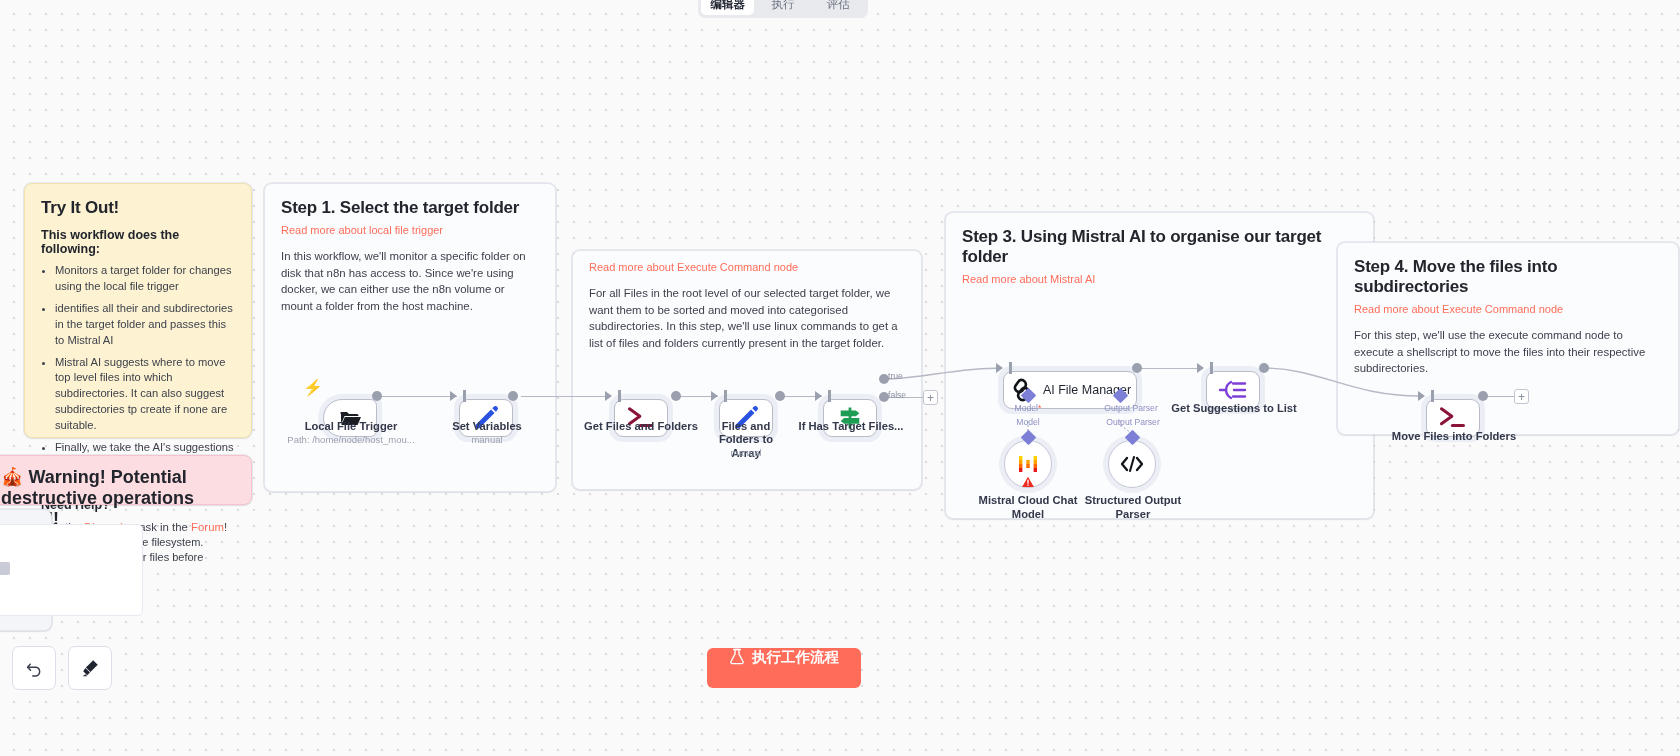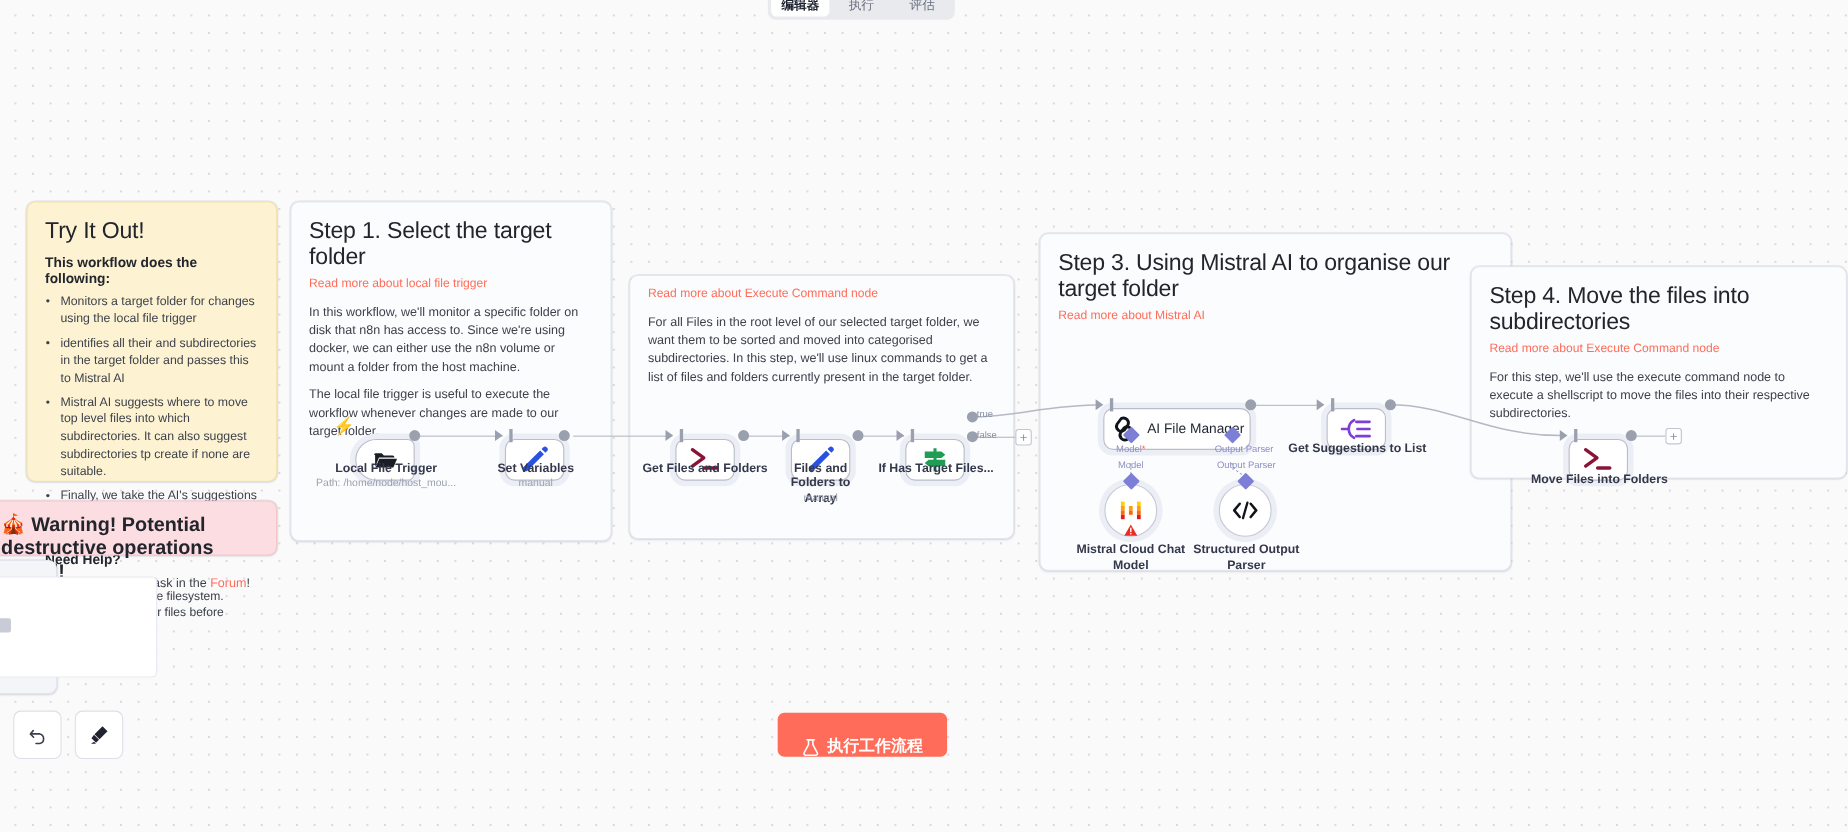--- a/index.html
+++ b/index.html
@@ -35,21 +35,21 @@
   }
   .tabstrip .tab.active { background:#fff; color:#1f2430; font-weight:600; }
 
   
   .sticky {
     position:absolute;
     border-radius:8px;
     padding:14px 16px;
     box-shadow:0 0 0 1px rgba(80,85,120,.10), 0 1px 2px rgba(0,0,0,.05);
   }
-  .sticky h2 { font-size:21px; font-weight:400; color:#22252c; margin-bottom:10px; letter-spacing:-.2px;}
+  .sticky h2 { font-size:17px; font-weight:700; color:#22252c; margin-bottom:10px; letter-spacing:-.2px;}
   .sticky h3 { font-size:12.5px; font-weight:700; color:#22252c; margin-bottom:7px; }
   .sticky p  { font-size:11.4px; line-height:1.45; color:#3d414b; margin-bottom:9px; }
   .sticky ul { margin:0 0 10px 14px; }
   .sticky li { font-size:11.2px; line-height:1.42; color:#3d414b; margin-bottom:6px; }
   .lnk { color:#ff6d5a; }
   .sub-link { font-size:11px; color:#ff6d5a; display:block; margin:-4px 0 12px; }
 
   .note-yellow { background:#fdf3d3; border:1px solid #f2e2ad; }
   .note-white  { background:#fbfcfe; border:1px solid #e3e6ef; }
   .note-pink   { background:#fcdde2; border:1px solid #f6c3cc; }
@@ -152,21 +152,21 @@
   .ctrl-btn {
     position:absolute; width:44px; height:44px;
     background:#fff; border:1px solid #dcdfe8; border-radius:7px;
     display:flex; align-items:center; justify-content:center; z-index:40;
   }
   #run-btn {
     position:absolute; left:707px; top:648px;
     width:154px; height:40px;
     background:#ff6d5a; border:none; border-radius:6px;
     color:#fff; font-size:14.5px; font-weight:600;
-    display:flex; align-items:flex-end; justify-content:center; gap:7px;
+    display:flex; align-items:flex-start; justify-content:center; gap:7px;
     z-index:40; cursor:pointer;
     font-family:"Liberation Sans", sans-serif;
   }
 </style>
 </head>
 <body>
 
 <div id="canvas">
 
   <div class="tabstrip">
@@ -202,21 +202,20 @@
 
   <div class="sticky note-plain" id="sticky-blank">
     <div class="inner"></div>
     <div class="dot"></div>
   </div>
 
   <div class="sticky note-white" id="step1">
     <h2>Step 1. Select the target folder</h2>
     <span class="sub-link">Read more about local file trigger</span>
     <p>In this workflow, we'll monitor a specific folder on disk that n8n has access to. Since we're using docker, we can either use the n8n volume or mount a folder from the host machine.</p>
-    <p>The local file trigger is useful to execute the workflow whenever changes are made to our target folder.</p>
   </div>
 
   <div class="sticky note-white" id="step2">
     <span class="sub-link">Read more about Execute Command node</span>
     <p>For all Files in the root level of our selected target folder, we want them to be sorted and moved into categorised subdirectories. In this step, we'll use linux commands to get a list of files and folders currently present in the target folder.</p>
   </div>
 
   <div class="sticky note-white" id="step3">
     <h2>Step 3. Using Mistral AI to organise our target folder</h2>
     <span class="sub-link">Read more about Mistral AI</span>

